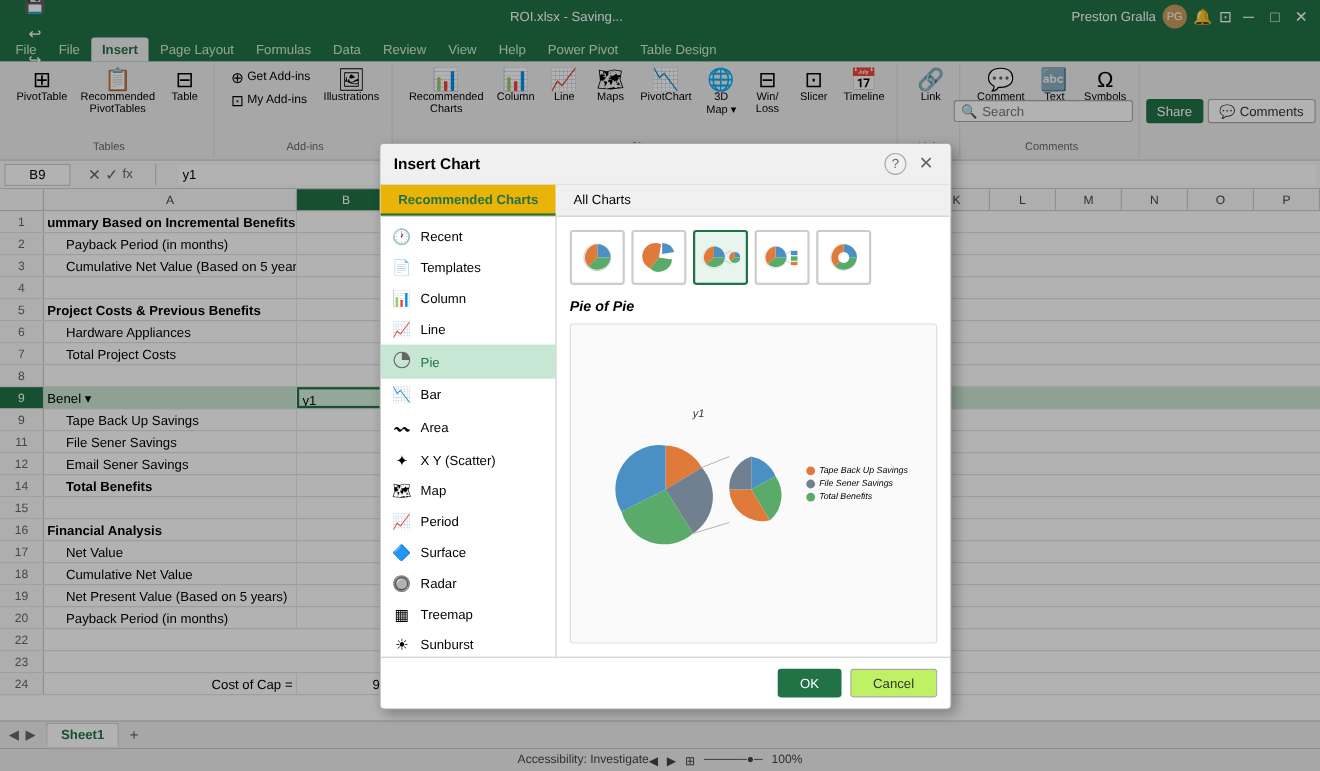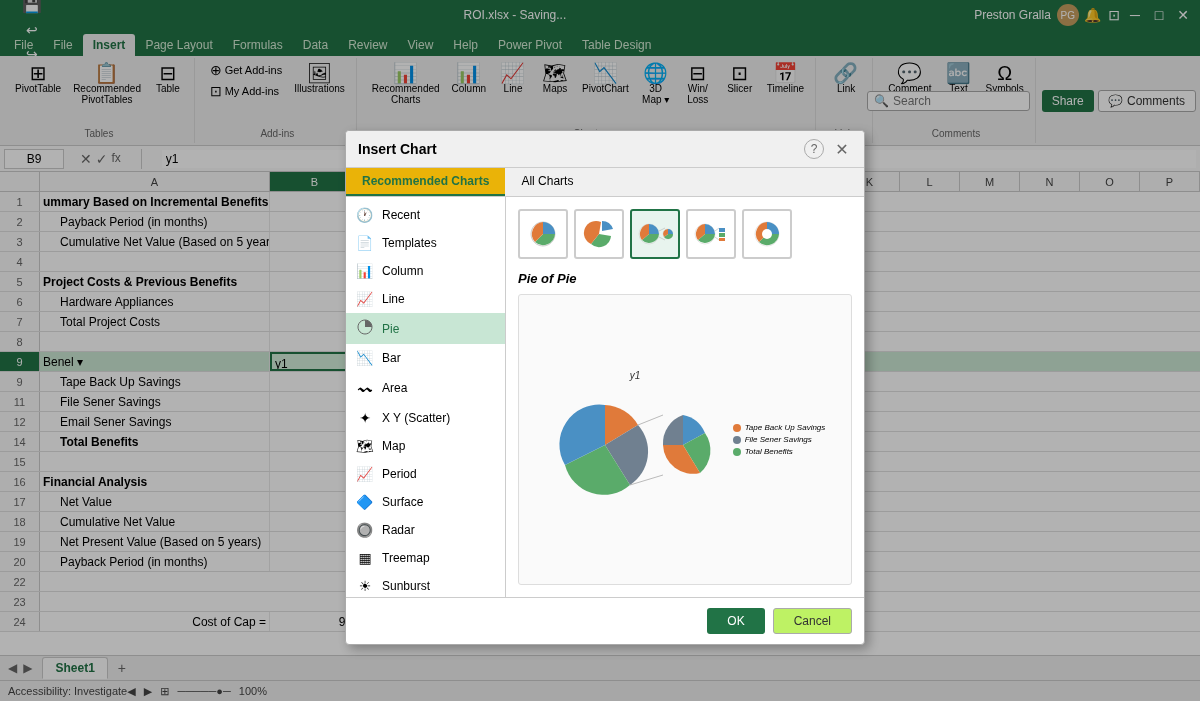--- a/index.html
+++ b/index.html
@@ -57,21 +57,21 @@
     .cell.bold { font-weight: bold; }
     .cell.right { text-align: right; }
     .cell.active-cell { background: #d4f0dc; border: 2px solid #217346; }
 
     
     .status-bar { height: 46px; background: #f0f0f0; border-top: 1px solid #ccc; display: flex; flex-direction: column; }
     .sheet-tabs { height: 26px; display: flex; align-items: center; padding-left: 8px; gap: 2px; border-bottom: 1px solid #ccc; }
     .sheet-tab { padding: 3px 12px; font-size: 12px; cursor: pointer; border: 1px solid #ccc; background: white; border-radius: 3px 3px 0 0; }
     .sheet-tab.active { background: white; border-bottom-color: white; color: #217346; font-weight: bold; }
     .add-sheet { padding: 3px 8px; cursor: pointer; font-size: 14px; color: #666; }
-    .status-info { height: 20px; display: flex; align-items: center; justify-content: flex-start; padding: 0 8px; font-size: 11px; color: #444; }
+    .status-info { height: 20px; display: flex; align-items: center; justify-content: center; padding: 0 8px; font-size: 11px; color: #444; }
     .status-right { display: flex; align-items: center; gap: 8px; }
 
     
     .modal-overlay { position: fixed; top: 0; left: 0; width: 100%; height: 100%; background: rgba(0,0,0,0.3); z-index: 100; }
     .modal { position: fixed; top: 130px; left: 345px; width: 520px; background: white; border: 1px solid #aaa; box-shadow: 4px 4px 12px rgba(0,0,0,0.3); z-index: 101; border-radius: 4px; }
     .modal-header { background: #f0f0f0; padding: 8px 12px; display: flex; align-items: center; justify-content: space-between; border-bottom: 1px solid #ccc; border-radius: 4px 4px 0 0; }
     .modal-title { font-size: 14px; font-weight: bold; }
     .modal-controls { display: flex; align-items: center; gap: 8px; }
     .modal-help { width: 20px; height: 20px; border: 1px solid #aaa; border-radius: 50%; font-size: 12px; display: flex; align-items: center; justify-content: center; cursor: pointer; color: #666; }
     .modal-close { width: 20px; height: 20px; cursor: pointer; font-size: 16px; color: #666; display: flex; align-items: center; justify-content: center; }

